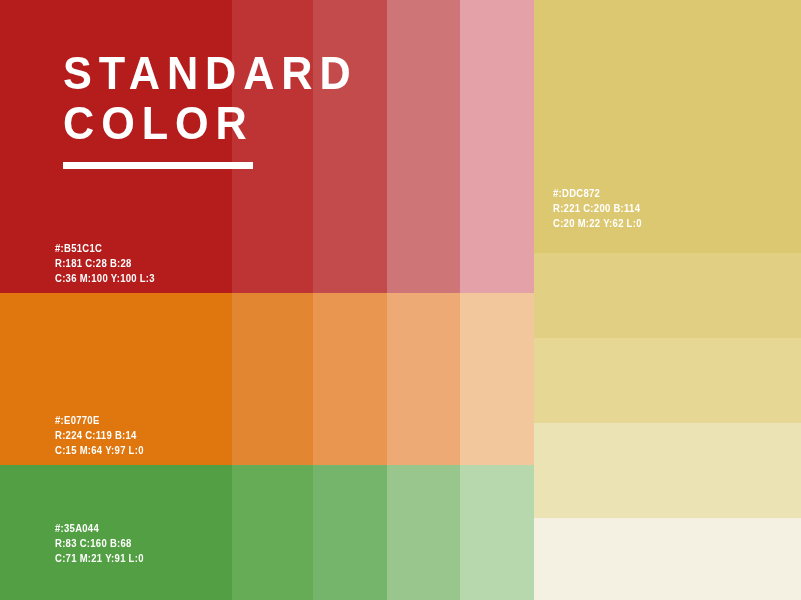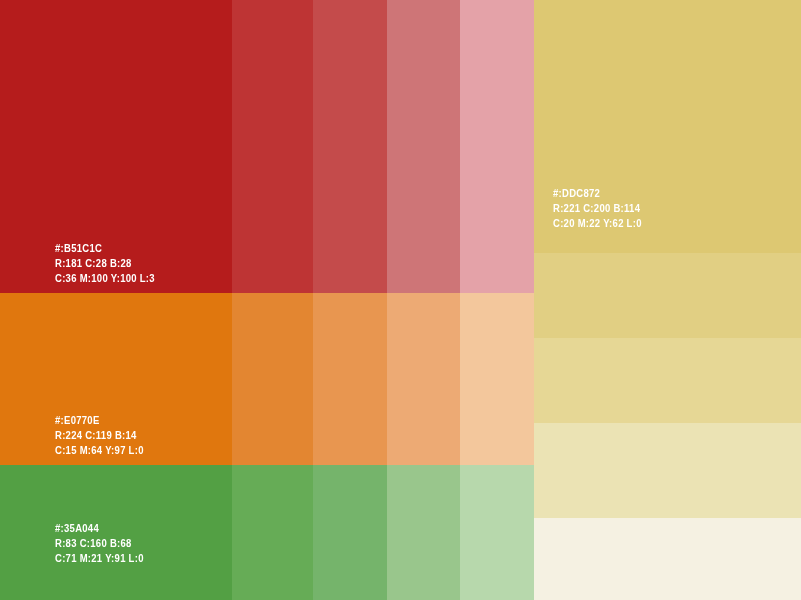--- a/index.html
+++ b/index.html
@@ -95,20 +95,25 @@
   <div class="swatch" style="left:313px; top:465px; width:74px;  height:135px; background:#75B46B;"></div>
   <div class="swatch" style="left:387px; top:465px; width:73px;  height:135px; background:#99C68C;"></div>
   <div class="swatch" style="left:460px; top:465px; width:74px;  height:135px; background:#B7D8AC;"></div>
 
   <div class="swatch" style="left:534px; top:0px;   width:267px; height:253px; background:#DDC872;"></div>
   <div class="swatch" style="left:534px; top:253px; width:267px; height:85px;  background:#E1CF83;"></div>
   <div class="swatch" style="left:534px; top:338px; width:267px; height:85px;  background:#E6D795;"></div>
   <div class="swatch" style="left:534px; top:423px; width:267px; height:95px;  background:#EBE3B4;"></div>
   <div class="swatch" style="left:534px; top:518px; width:267px; height:82px;  background:#F5F1E2;"></div>
 
+  <div id="title-block">
+    <span class="title-line">STANDARD</span>
+    <span class="title-line">COLOR</span>
+    <div id="title-underline"></div>
+  </div>
 
   <div class="info" style="left:55px; top:241px;">
     <span class="info-line">#:B51C1C</span>
     <span class="info-line">R:181  C:28  B:28</span>
     <span class="info-line">C:36  M:100  Y:100  L:3</span>
   </div>
 
   <div class="info" style="left:55px; top:413px;">
     <span class="info-line">#:E0770E</span>
     <span class="info-line">R:224  C:119  B:14</span>

